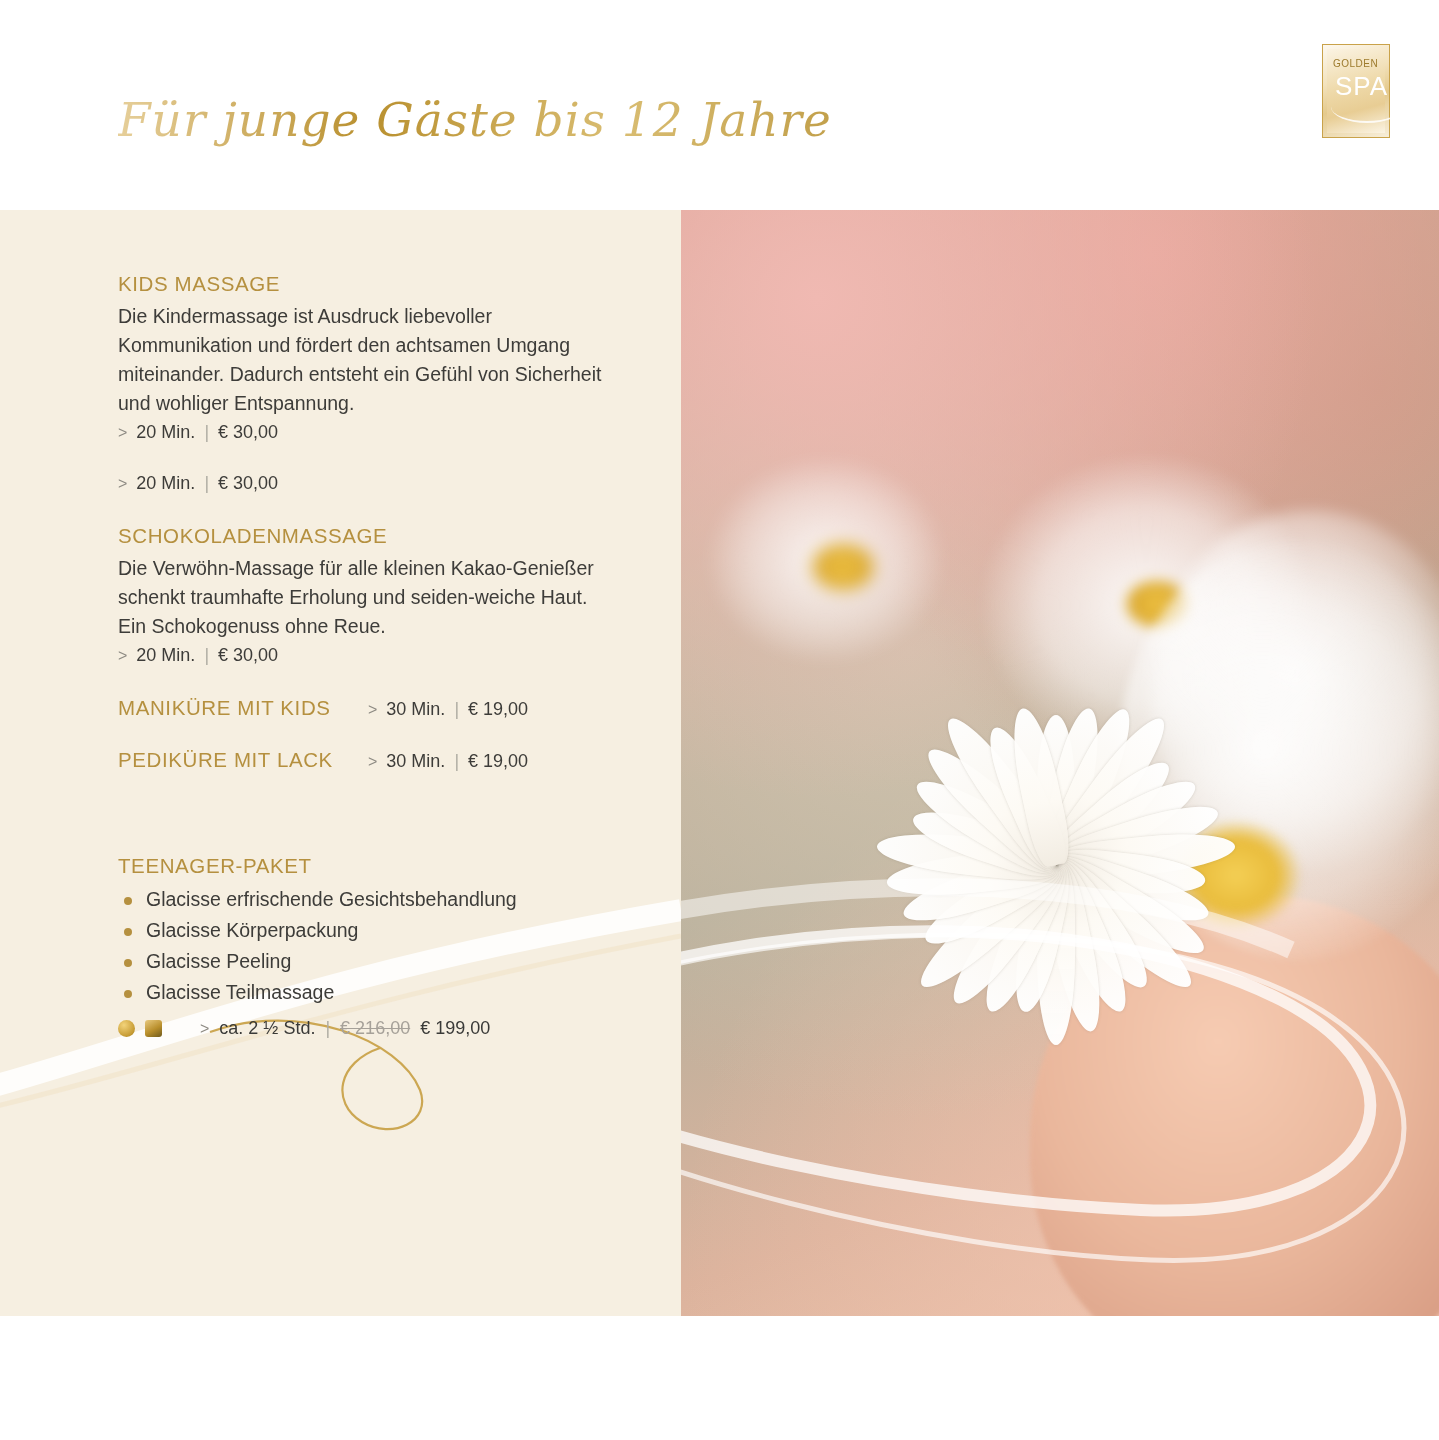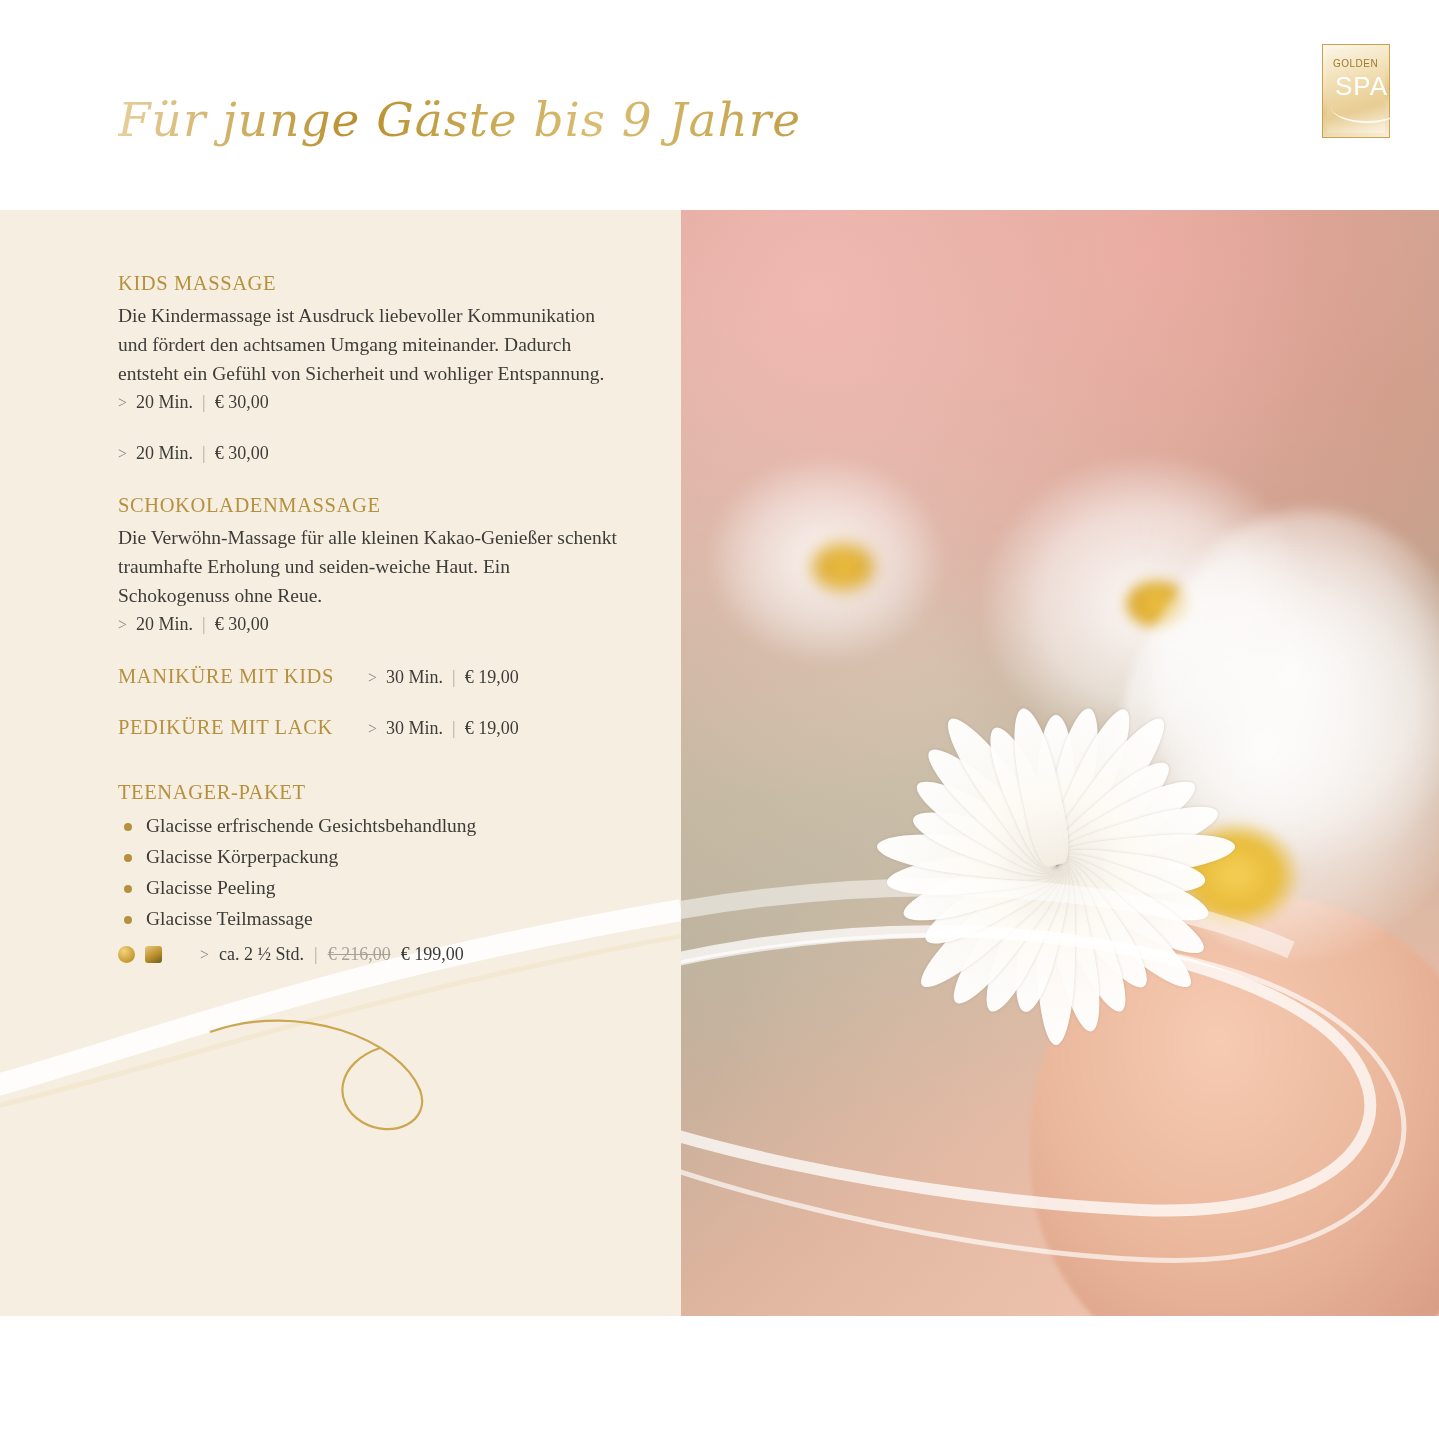--- a/index.html
+++ b/index.html
@@ -93,21 +93,20 @@
     opacity: .85;
   }
 
   
   .band {
     position: absolute;
     left: 0;
     top: 210px;
     width: 1439px;
     height: 859px;
-    font-family: Liberation Serif, serif;
   }
   .left-panel {
     position: absolute;
     left: 0;
     top: 0;
     width: 681px;
     height: 1106px;
     background: #f6efe1;
     overflow: hidden;
   }
@@ -275,21 +274,21 @@
   .inline-row {
     display: flex;
     align-items: baseline;
     gap: 14px;
     margin-bottom: 28px;
   }
   .inline-row .block-title { margin: 0; min-width: 236px; }
   .inline-row .price-line { margin-top: 0; }
 
   
-  .teen { margin-top: 42px; }
+  .teen { margin-top: 82px; }
   .teen ul {
     list-style: none;
     margin: 4px 0 0 0;
     padding: 0;
   }
   .teen li {
     font-size: 19.5px;
     line-height: 31px;
     color: #3d3c39;
     position: relative;
@@ -355,21 +354,21 @@
     height: 48px;
     background: #b5903f;
   }
 </style>
 </head>
 <body>
 
 <div class="page">
 
   <div class="header">
-    <div class="page-title">Für junge Gäste bis 9 Jahre</div>
+    <div class="page-title">Für junge Gäste bis 12 Jahre</div>
 
     <div class="logo">
       <div class="logo-inner"></div>
       <div class="logo-golden">GOLDEN</div>
       <div class="logo-spa">SPA</div>
       <div class="logo-swoosh"></div>
     </div>
   </div>
 
   <div class="band">

